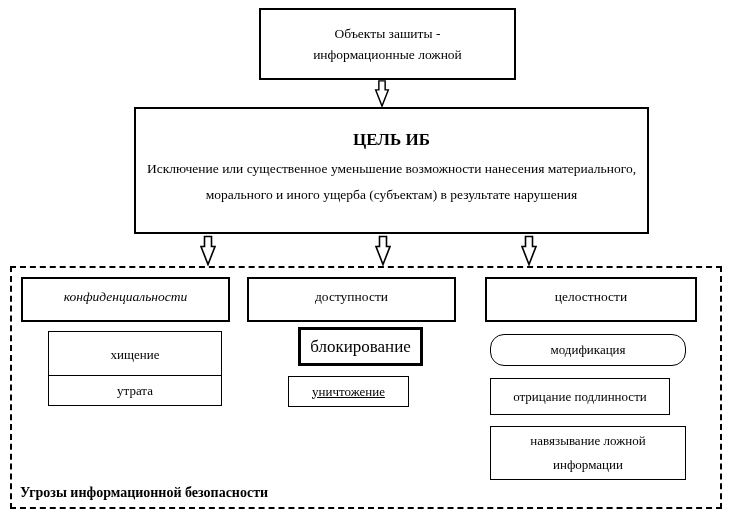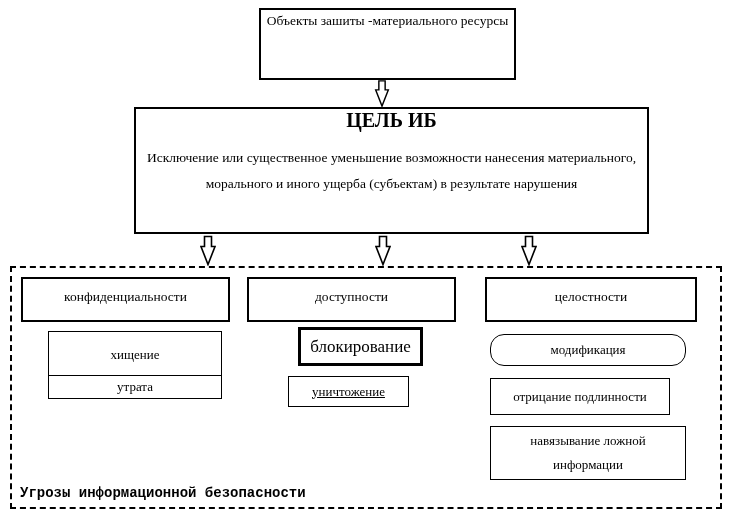--- a/index.html
+++ b/index.html
@@ -18,35 +18,35 @@
   }
   .box {
     position: absolute;
     box-sizing: border-box;
     background: #ffffff;
     border: 2px solid #000000;
   }
   
   .top-box {
     left: 259px; top: 8px; width: 257px; height: 72px;
-    display: flex; flex-direction: row; justify-content: center;
+    display: flex; flex-direction: column; justify-content: center;
     text-align: center; font-size: 13.5px; line-height: 21px;
   }
   
   .goal-box {
     left: 134px; top: 107px; width: 515px; height: 127px;
     text-align: center;
   }
   .goal-title {
-    margin-top: 0;
+    margin-top: 21px;
     font-weight: bold;
-    font-size: 20px;
+    font-size: 17px;
   }
   .goal-body {
-    margin-top: 13px;
+    margin-top: 6px;
     padding: 0 10px;
     font-size: 13.5px;
     line-height: 26px;
   }
   
   .arrow {
     position: absolute;
     width: 16px;
   }
   
@@ -57,56 +57,55 @@
     border: 2px dashed #000000;
     background: transparent;
   }
   
   .header-box {
     height: 45px;
     text-align: center;
     padding-top: 10px;
     font-size: 13.5px;
   }
-  .hdr-1 { left: 21px;  top: 277px; width: 209px; }
+  .hdr-1 { left: 21px;  top: 277px; width: 209px; font-style: italic; }
   .hdr-2 { left: 247px; top: 277px; width: 209px; }
   .hdr-3 { left: 485px; top: 277px; width: 212px; }
   
   .sub-box {
     border-width: 1px;
     display: flex; align-items: center; justify-content: center;
     text-align: center;
     font-size: 13px;
   }
   .sb-theft    { left: 48px;  top: 331px; width: 174px; height: 47px; }
-  .sb-loss     { left: 48px;  top: 375px; width: 174px; height: 24px; }
+  .sb-loss     { left: 48px;  top: 375px; width: 174px; height: 31px; }
   .sb-block    { left: 286px; top: 327px; width: 125px; height: 39px;
                  border-width: 3px; font-size: 17px; margin-left: 12px; }
   .sb-destroy  { left: 288px; top: 376px; width: 121px; height: 31px; text-decoration: underline; }
   .sb-modif    { left: 490px; top: 334px; width: 196px; height: 32px; border-radius: 14px; }
   .sb-denial   { left: 490px; top: 378px; width: 180px; height: 37px; }
   .sb-false    { left: 490px; top: 426px; width: 196px; height: 54px;
                  line-height: 24px; padding: 0 18px; }
   
   .container-label {
     position: absolute;
     left: 20px; top: 485px;
     font-weight: bold;
     font-size: 14px;
-    font-family: Liberation Mono, monospace;
   }
 </style>
 </head>
 <body>
 
 <div class="canvas">
 
   <div class="box top-box">
     <div>Объекты зашиты -</div>
-    <div>материального ресурсы</div>
+    <div>информационные ложной</div>
   </div>
 
   <svg class="arrow" style="left:374px; top:80px; height:27px;" viewBox="0 0 16 30">
     <polygon points="4.5,1 11.5,1 11.5,11 15,11 8,29 1,11 4.5,11" fill="#ffffff" stroke="#000000" stroke-width="1.6"></polygon>
   </svg>
 
   <div class="box goal-box">
     <div class="goal-title">ЦЕЛЬ ИБ</div>
     <div class="goal-body">Исключение или существенное уменьшение возможности нанесения материального, морального и иного ущерба (субъектам) в результате нарушения</div>
   </div>

